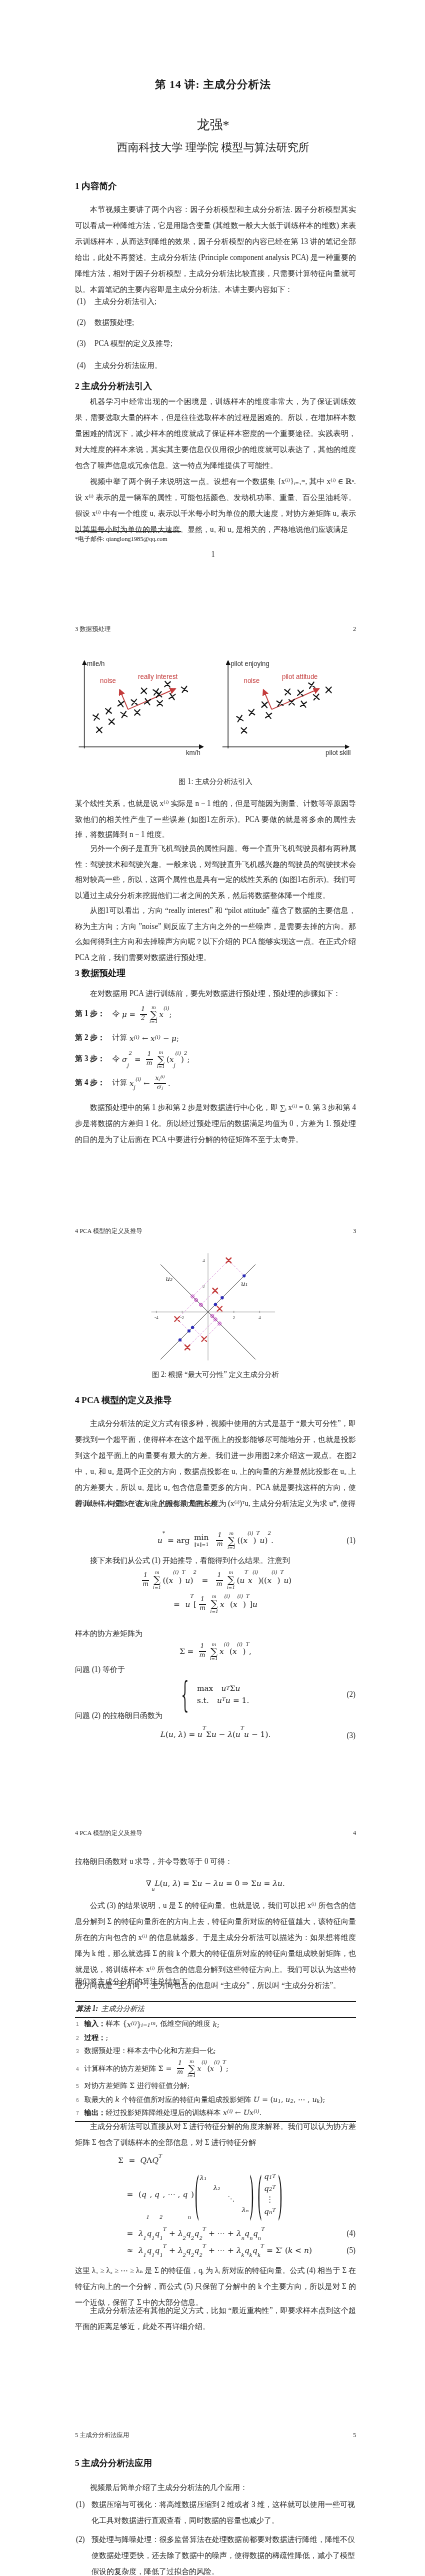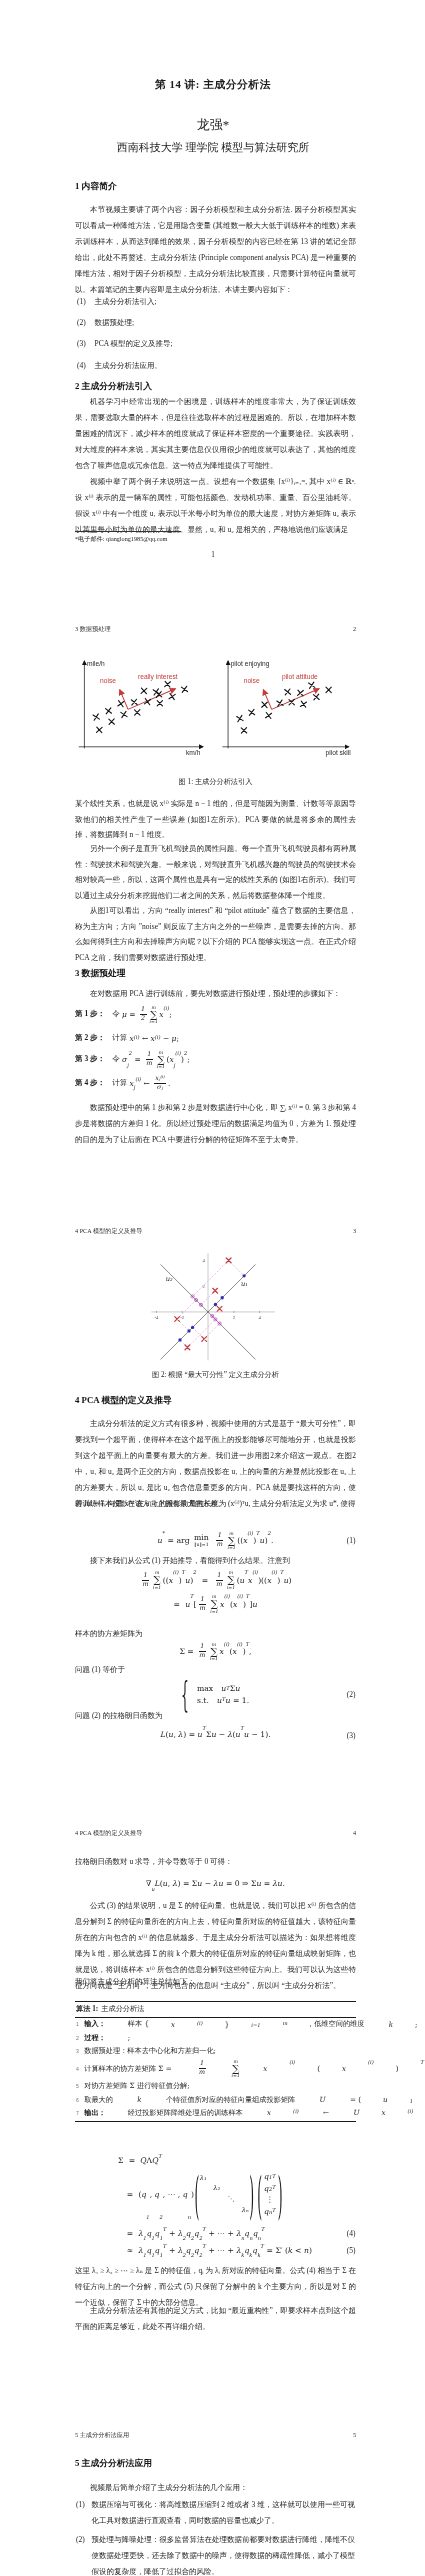--- a/index.html
+++ b/index.html
@@ -49,25 +49,25 @@
   .munder .um{line-height:1;}
   .munder .us{font-size:4.6px;line-height:1.2;}
   .msp{display:inline-block;}
   .eqnum{position:absolute;left:334px;width:21.6px;text-align:right;font-size:7.5px;color:#1c1c1c;}
   
   .step{position:absolute;left:75px;display:flex;align-items:center;font-size:7.5px;justify-content:flex-end;}
   .step .slabel{font-weight:bold;margin-right:7.2px;white-space:pre;}
   .stepeq{display:flex;align-items:center;font-family:"DejaVu Serif","DejaVu Sans",serif;}
   
   .algobox{position:absolute;left:75px;width:281px;border-top:0.8px solid #1a1a1a;border-bottom:0.8px solid #1a1a1a;font-size:7.2px;}
-  .algotitle{display:flex;gap:3.1px;padding:2.1px 1px 2.6px 1px;border-bottom:0.5px solid #1a1a1a;align-items:center;}
+  .algotitle{display:flex;gap:3.1px;padding:2.1px 1px 2.6px 1px;border-bottom:0.5px solid #1a1a1a;align-items:center;font-style:italic;}
   .algotitle .tb{font-weight:bold;}
   .algoline{display:flex;align-items:center;min-height:13.4px;padding:0 1px;}
   .algoline .lno{width:8.2px;flex:none;font-size:5.2px;color:#777;font-family:"Liberation Sans",sans-serif;}
-  .algoeq{display:flex;align-items:center;font-family:"DejaVu Serif","DejaVu Sans",serif;font-size:7.2px;gap:22px;}
+  .algoeq{display:flex;align-items:center;font-family:"DejaVu Serif","DejaVu Sans",serif;font-size:7.2px;}
   .appitem{position:absolute;left:76px;width:279px;display:flex;font-size:7.5px;line-height:16px;text-align:justify;}
   .appitem .lbl{width:15.5px;flex:none;}
 </style>
 </head>
 <body>
 
 <div class="page">
   <div class="center doc-title">第 14 讲: 主成分分析法</div>
   <div class="center author">龙强*</div>
   <div class="center affil">西南科技大学 理学院 模型与算法研究所</div>
@@ -597,20 +597,21 @@
           <span class="mi">x</span>
           <span class="msup">(i)</span>
           <span class="mt"> ← </span>
           <span class="mi">U</span>
           <span class="mi">x</span>
           <span class="msup">(i)</span>
           <span class="mt">.</span>
         </span>
       </div>
   </div>
+  <div class="para indent" style="top:313px">主成分分析法可以直接从对 Σ 进行特征分解的角度来解释。我们可以认为协方差矩阵 Σ 包含了训练样本的全部信息，对 Σ 进行特征分解</div>
   <div class="eqL" style="top:346px;height:16.5px">
       <span class="mt">Σ</span>
       <span class="msp" style="width: 5.2px;"></span>
       <span class="mt">=</span>
       <span class="msp" style="width: 5.2px;"></span>
       <span class="mi">Q</span>
       <span class="mt">Λ</span>
       <span class="mi">Q</span>
       <span class="msup">T</span>
     </div>

